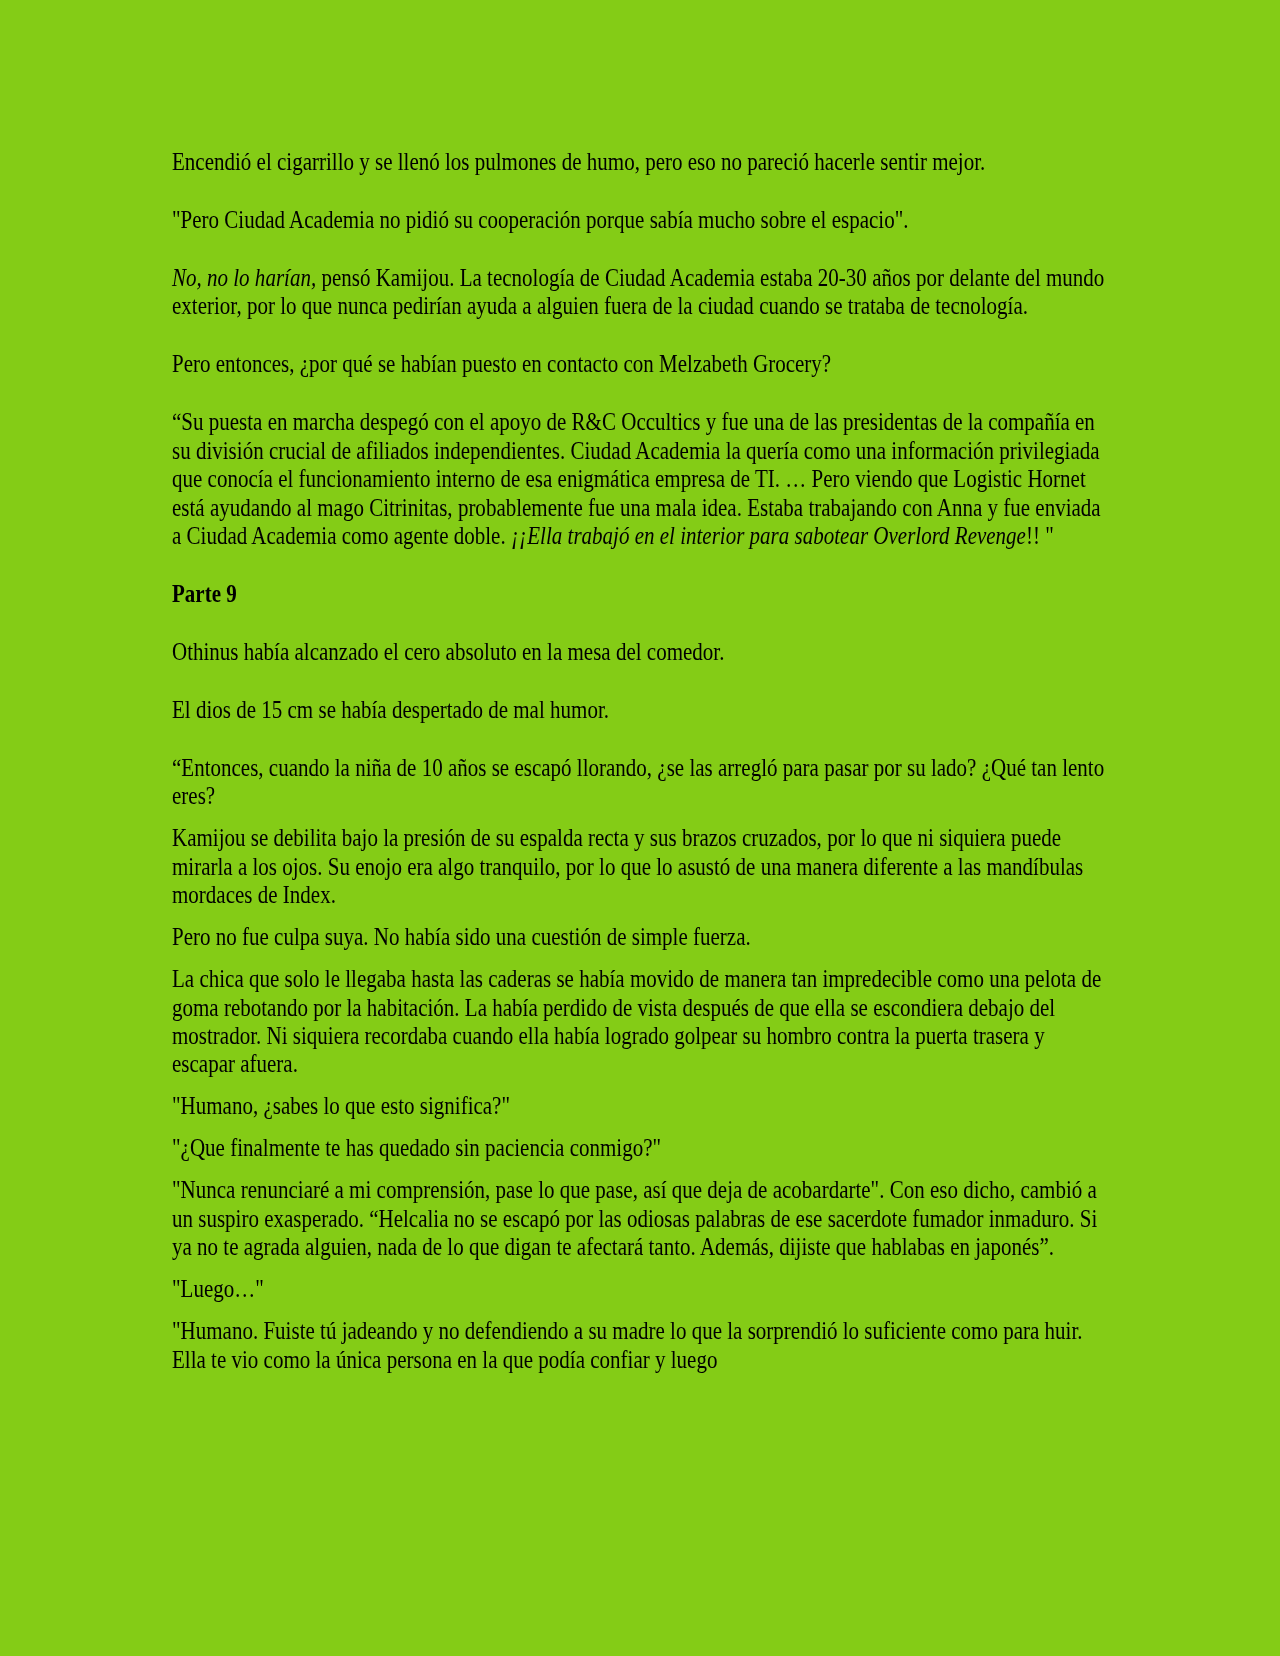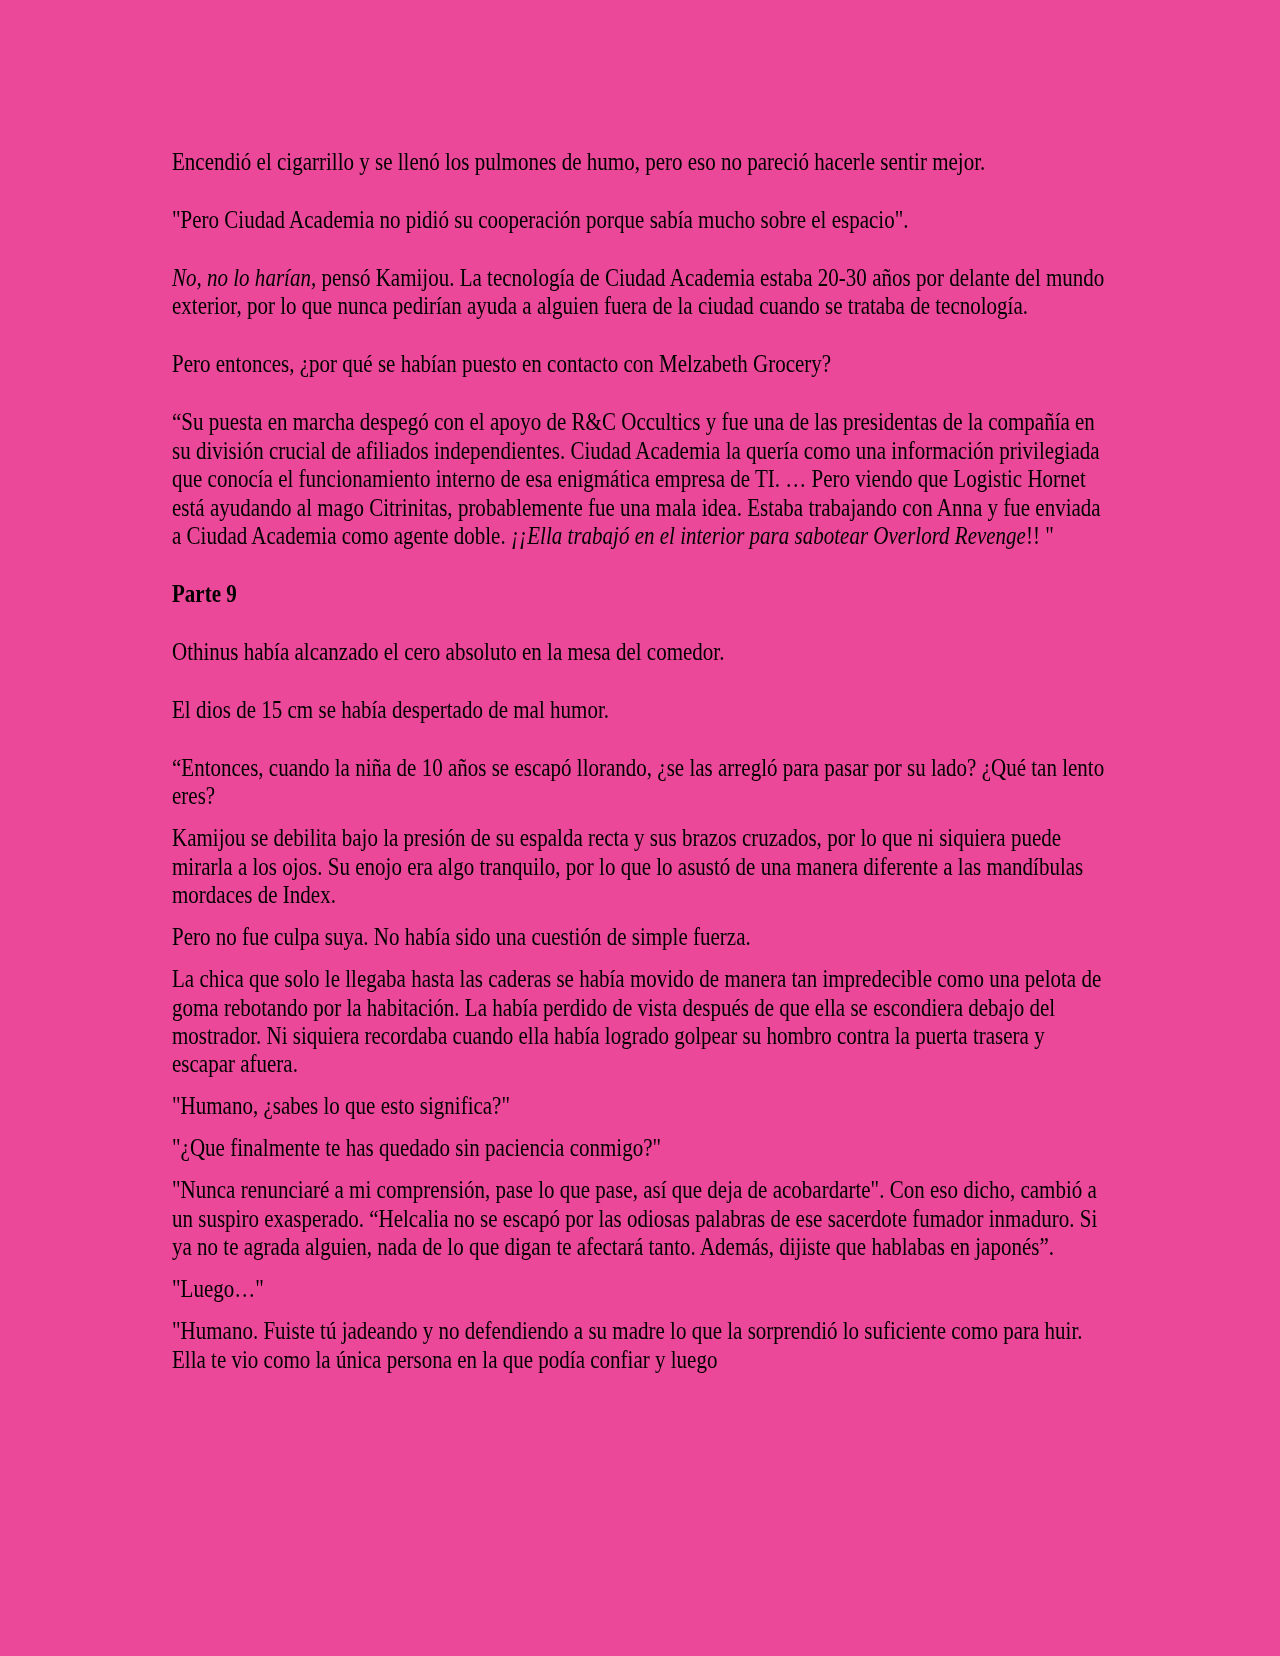--- a/index.html
+++ b/index.html
@@ -1,19 +1,19 @@
 <!DOCTYPE html>
 <html><head>
 <meta charset="utf-8">
 <style>
   html, body { margin:0; padding:0; background:#ffffff; }
   .page {
     position:relative;
     width:1280px; height:1656px;
-    background:#ec4899;
+    background:#84cc16;
     overflow:hidden;
     font-family:"Liberation Serif", serif;
     color:#000000;
   }
   .content {
     position:absolute;
     left:172px; top:148px;
     width:1163px;
     font-size:26px;
     line-height:28.45px;

